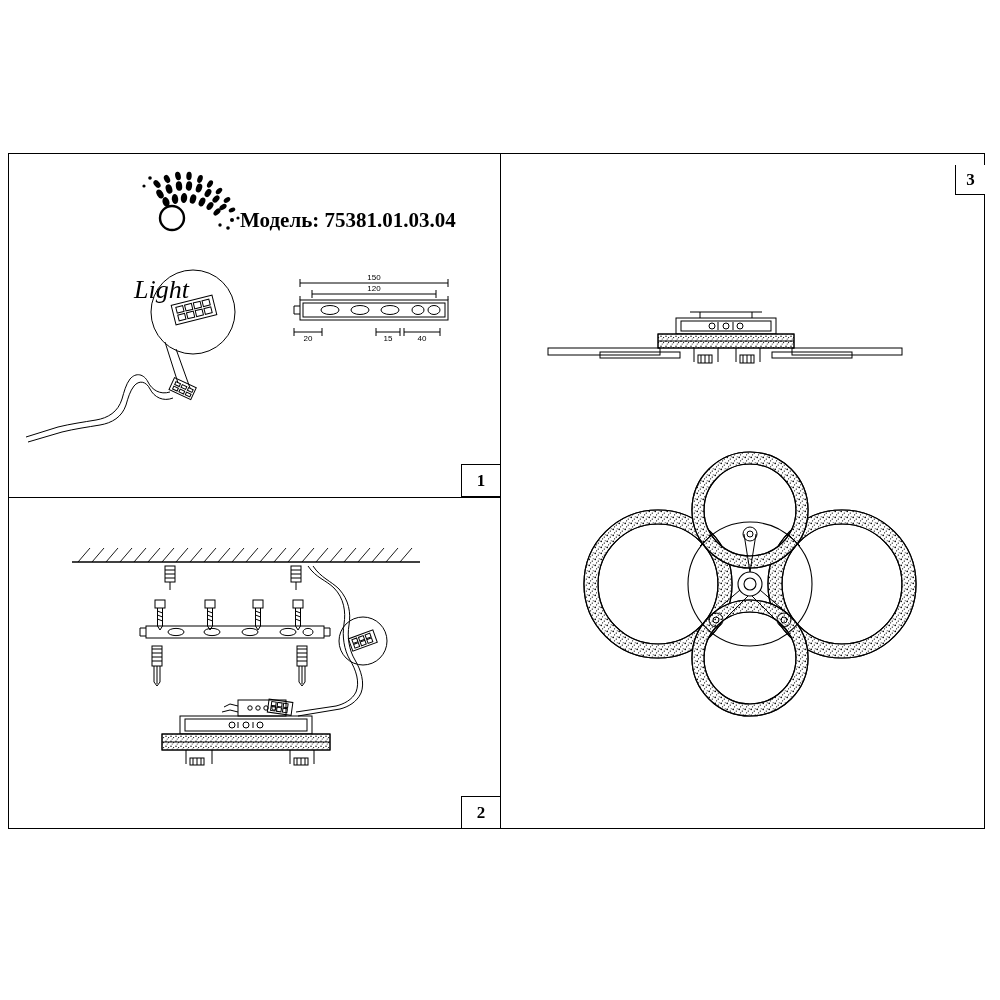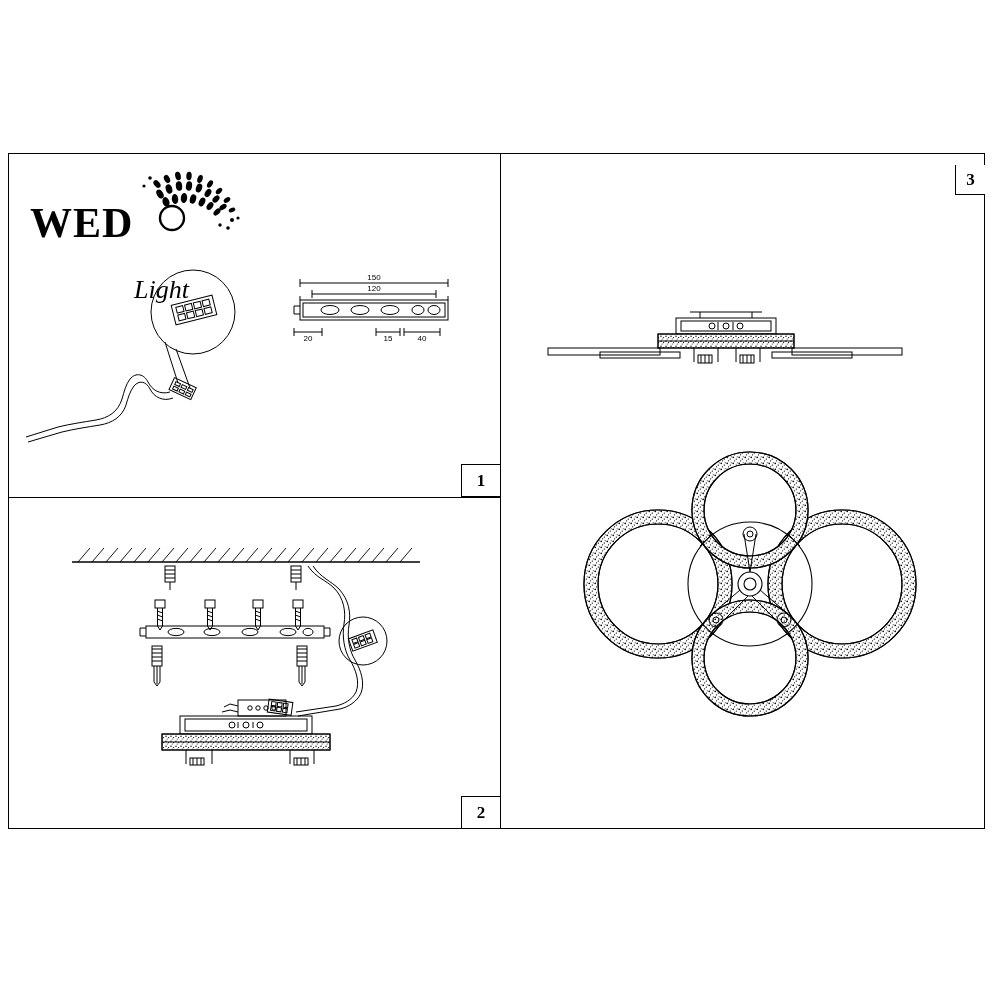--- a/index.html
+++ b/index.html
@@ -159,24 +159,27 @@
           <ellipse cx="112" cy="42" rx="2.2" ry="3.4" transform="rotate(70 112 42)"></ellipse>
           <circle cx="112" cy="52" r="2"></circle>
           <circle cx="108" cy="60" r="1.8"></circle>
           <circle cx="100" cy="57" r="1.7"></circle>
           <circle cx="118" cy="50" r="1.6"></circle>
           <circle cx="30" cy="10" r="1.8"></circle>
           <circle cx="24" cy="18" r="1.6"></circle>
         </g>
       </g>
     </svg>
-    <div id="logo-word">WED</div>
     <div id="logo-script">Light</div>
   </div>
 
+  <div id="model-line">
+    <span>Модель:</span>
+    <span class="num">75381.01.03.04</span>
+  </div>
 
   <div class="step-box" id="step1">1</div>
   <div class="step-box" id="step2">2</div>
   <div class="step-box" id="step3">3</div>
 
   <svg class="svg-layer" viewBox="0 0 1000 1000">
     <defs>
       <pattern id="sparkle" width="6" height="6" patternUnits="userSpaceOnUse">
         <rect width="6" height="6" fill="#fff"></rect>
         <circle cx="1.2" cy="1.4" r="0.8" fill="#000"></circle>

